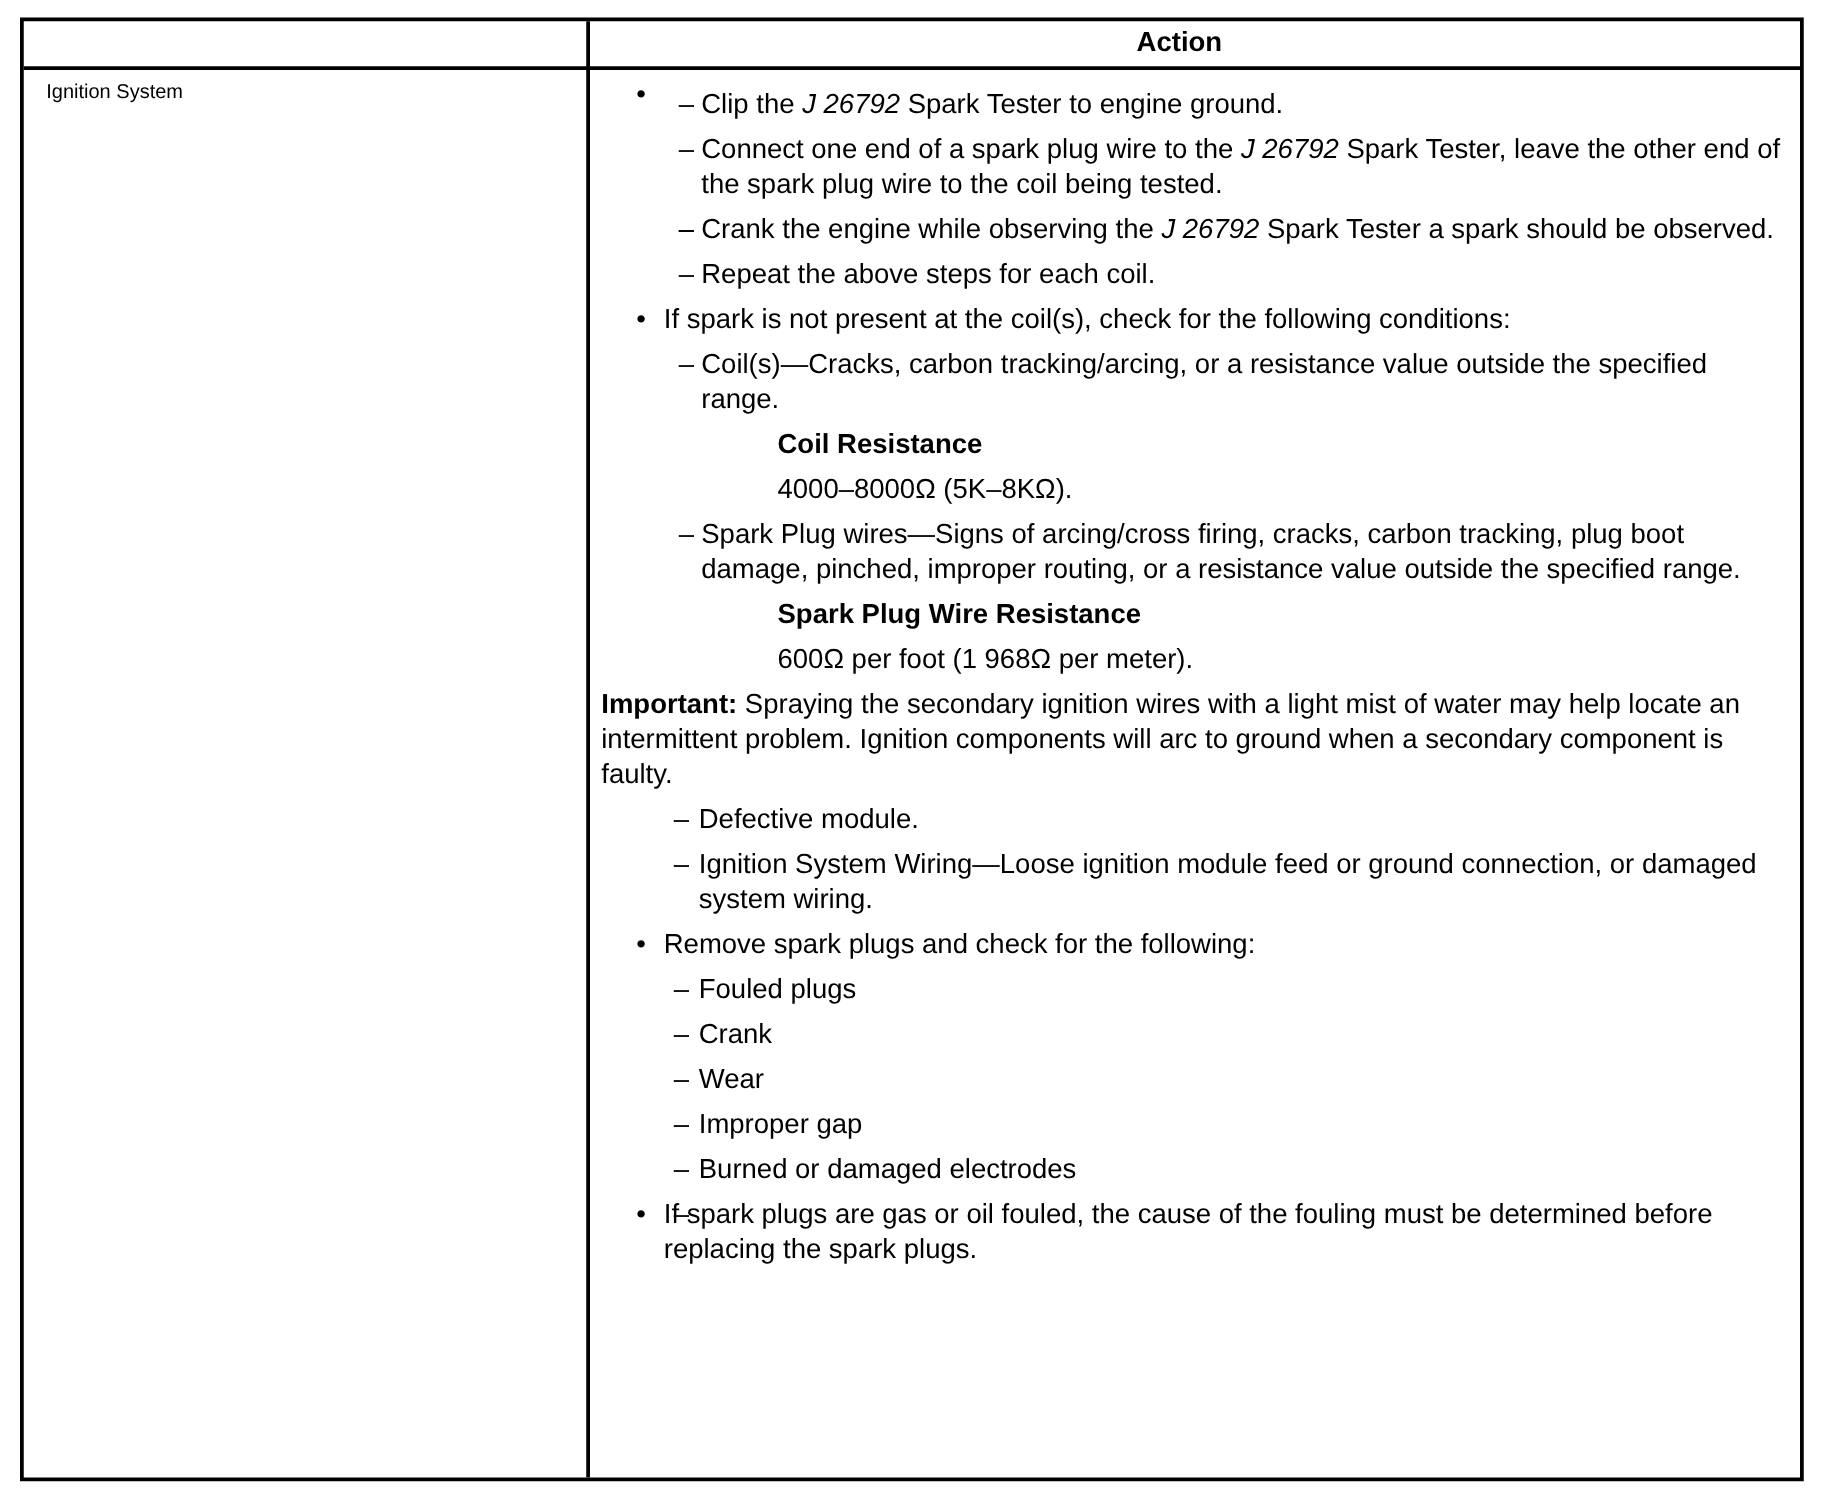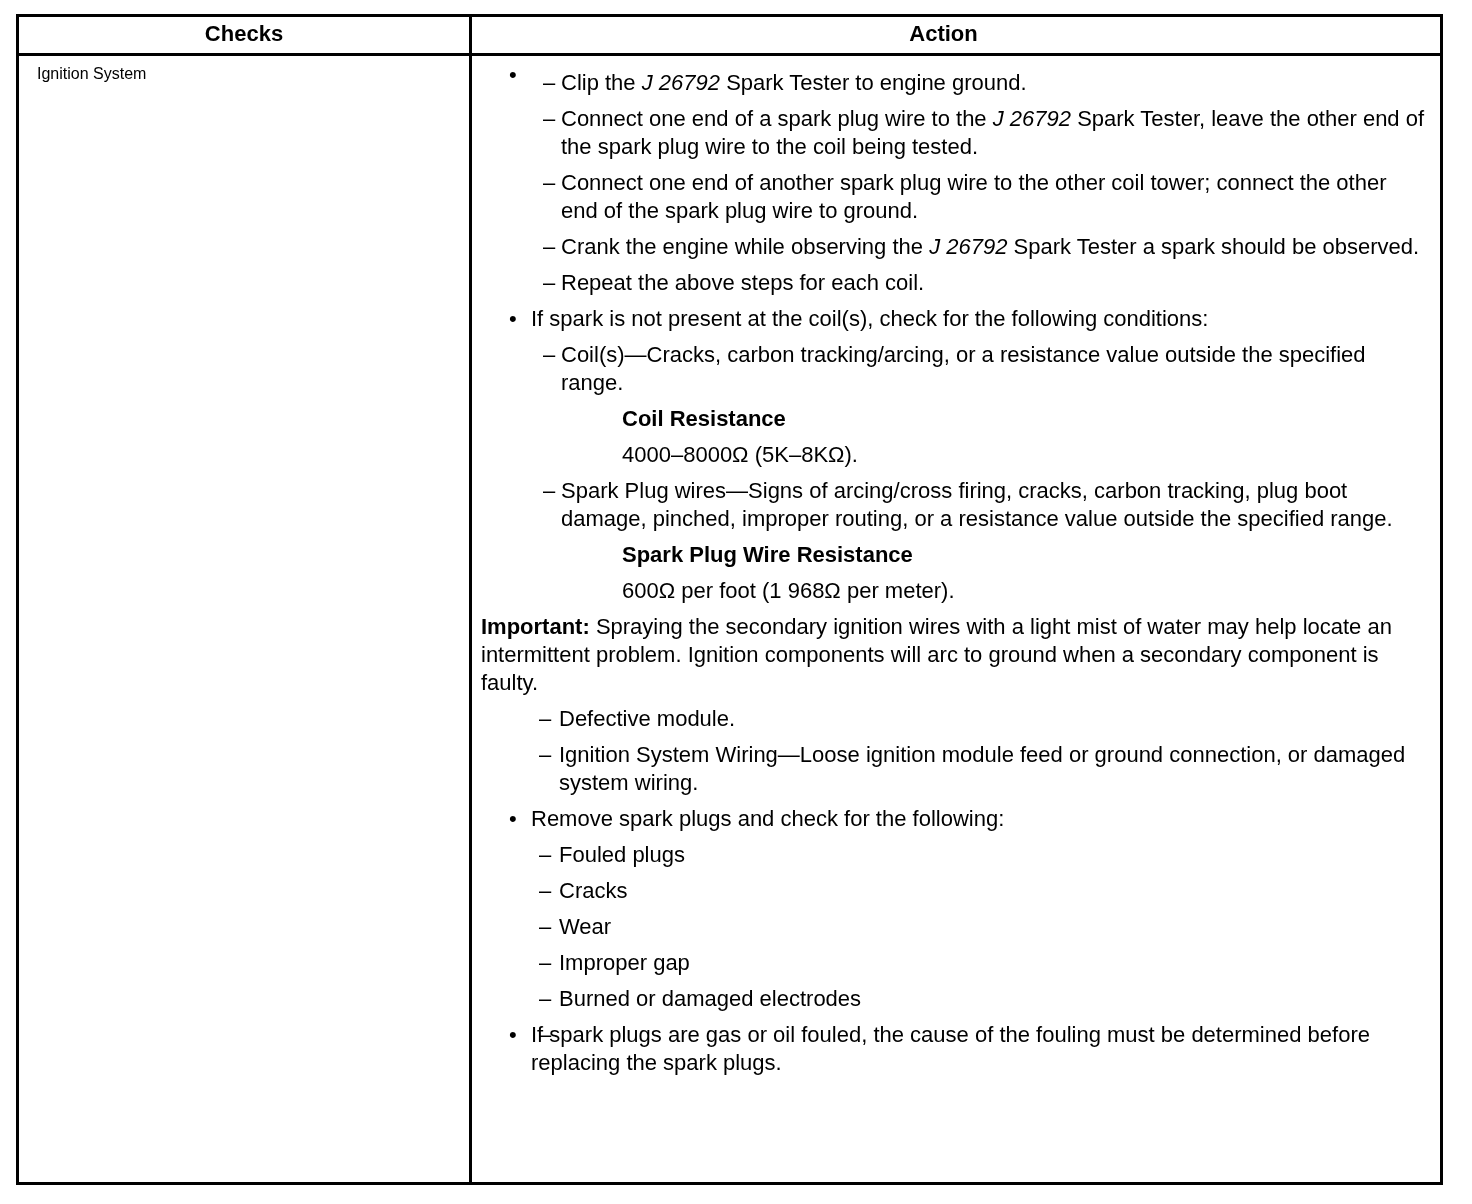--- a/index.html
+++ b/index.html
@@ -23,52 +23,51 @@
   .imp b { font-weight: bold; }
   .d2 { padding-left: 80px; }
   .d2 .mk { position: absolute; left: 60px; }
   i { font-style: italic; }
 </style>
 </head>
 <body>
 
 <div class="tbl">
   <div class="hdr">
-    <div class="th c1">Checks</div>
     <div class="th c2">Action</div>
   </div>
   <div class="vline"></div>
 
   <div class="c1cell">Ignition System</div>
 
   <div class="act">
     <div class="row b1"><span class="mk">•</span></div>
 
     <div class="row d1"><span class="mk">–</span><span>Clip the </span><i>J 26792</i><span> Spark Tester to engine ground.</span></div>
     <div class="row d1"><span class="mk">–</span><span>Connect one end of a spark plug wire to the </span><i>J 26792</i><span> Spark Tester, leave the other end of the spark plug wire to the coil being tested.</span></div>
-    <div class="row d1"><span class="mk">–</span><span>Connect one end of another spark plug wire to the other coil tower; connect the other end of the spark plug wire to ground.</span></div>
+    <div class="row d1"><span class="mk">–</span></div>
     <div class="row d1"><span class="mk">–</span><span>Crank the engine while observing the </span><i>J 26792</i><span> Spark Tester a spark should be observed.</span></div>
     <div class="row d1"><span class="mk">–</span><span>Repeat the above steps for each coil.</span></div>
 
     <div class="row b1"><span class="mk">•</span><span>If spark is not present at the coil(s), check for the following conditions:</span></div>
     <div class="row d1"><span class="mk">–</span><span>Coil(s)—Cracks, carbon tracking/arcing, or a resistance value outside the specified range.</span></div>
     <div class="row spec t">Coil Resistance</div>
     <div class="row spec">4000–8000Ω (5K–8KΩ).</div>
     <div class="row d1"><span class="mk">–</span><span>Spark Plug wires—Signs of arcing/cross firing, cracks, carbon tracking, plug boot damage, pinched, improper routing, or a resistance value outside the specified range.</span></div>
     <div class="row spec t">Spark Plug Wire Resistance</div>
     <div class="row spec">600Ω per foot (1 968Ω per meter).</div>
 
     <div class="row imp"><b>Important:</b><span> Spraying the secondary ignition wires with a light mist of water may help locate an intermittent problem. Ignition components will arc to ground when a secondary component is faulty.</span></div>
 
     <div class="row d2"><span class="mk">–</span><span>Defective module.</span></div>
     <div class="row d2"><span class="mk">–</span><span>Ignition System Wiring—Loose ignition module feed or ground connection, or damaged system wiring.</span></div>
 
     <div class="row b1"><span class="mk">•</span><span>Remove spark plugs and check for the following:</span></div>
     <div class="row d2"><span class="mk">–</span><span>Fouled plugs</span></div>
-    <div class="row d2"><span class="mk">–</span><span>Cracks</span></div>
+    <div class="row d2"><span class="mk">–</span><span>Crank</span></div>
     <div class="row d2"><span class="mk">–</span><span>Wear</span></div>
     <div class="row d2"><span class="mk">–</span><span>Improper gap</span></div>
     <div class="row d2"><span class="mk">–</span><span>Burned or damaged electrodes</span></div>
     <div class="row d2"><span class="mk">–</span></div>
 
     <div class="row b1"><span class="mk">•</span><span>If spark plugs are gas or oil fouled, the cause of the fouling must be determined before replacing the spark plugs.</span></div>
   </div>
 </div>
 
 </body></html>

